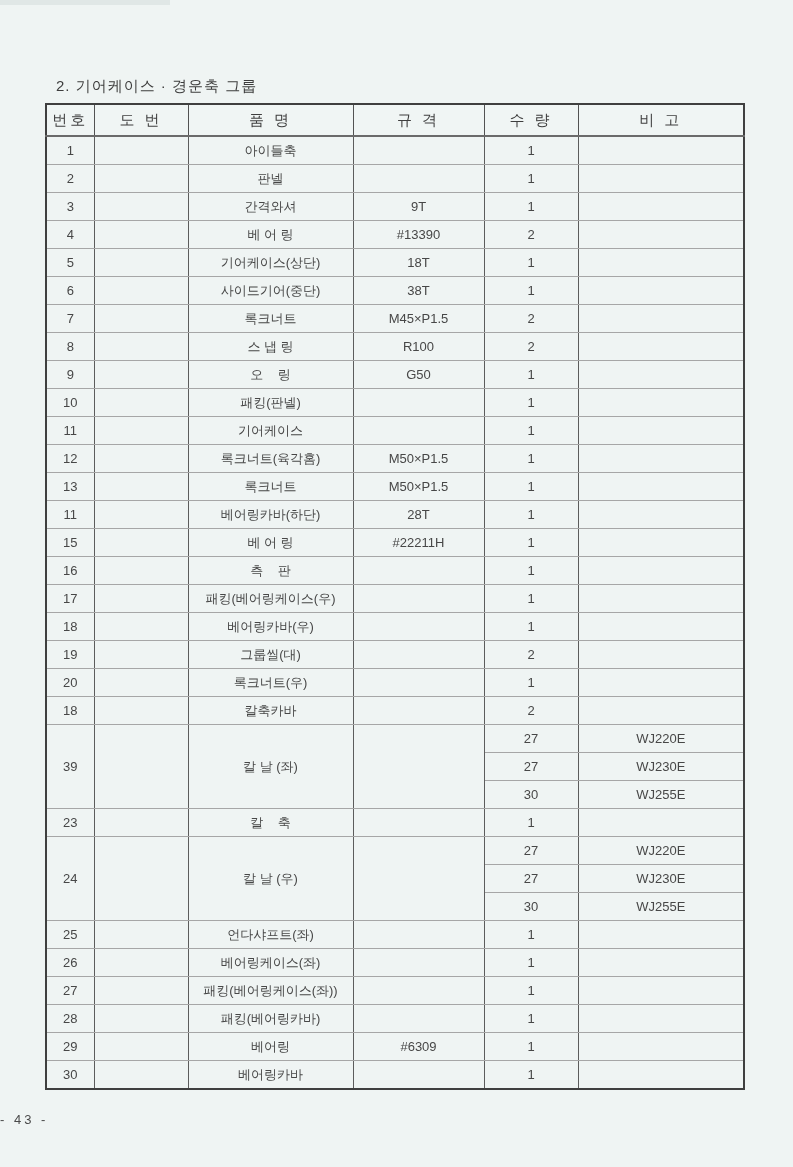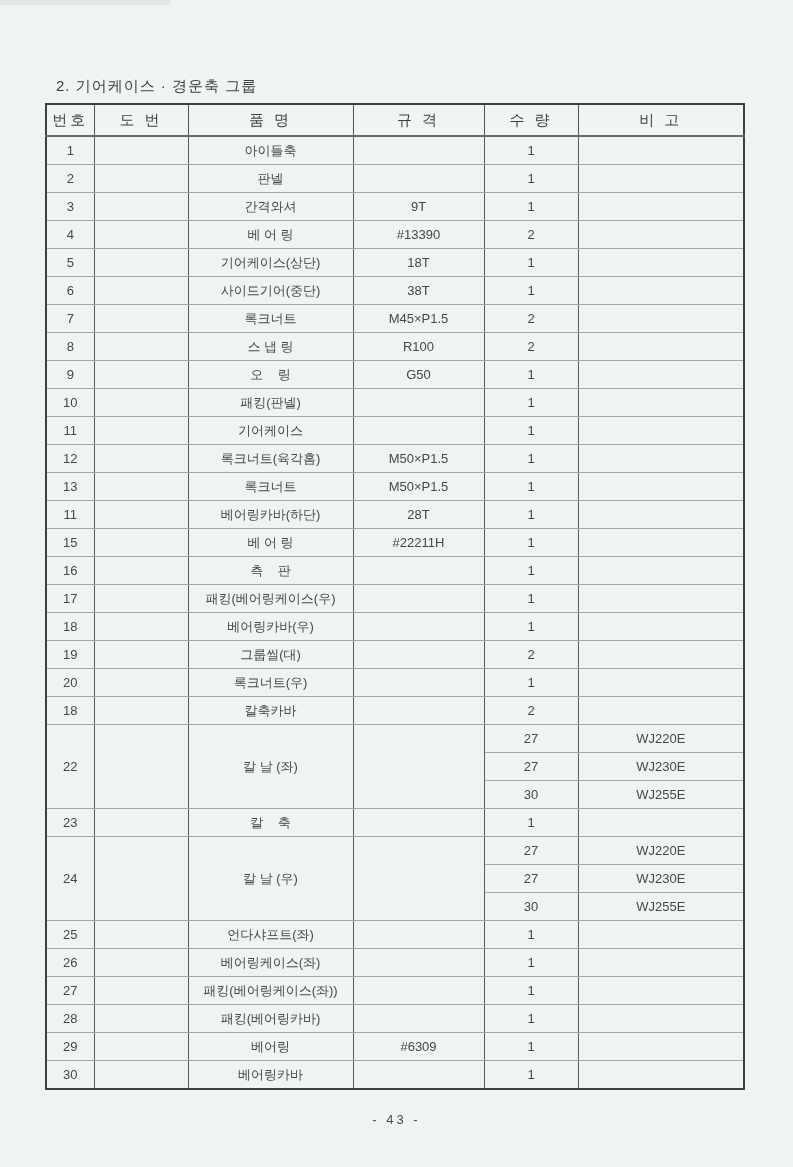--- a/index.html
+++ b/index.html
@@ -43,21 +43,21 @@
     color: #474747;
     border-left: 1px solid #5c5c5c;
     border-right: 1px solid #5c5c5c;
     border-top: 1px solid #a6a6a6;
     border-bottom: 1px solid #a6a6a6;
     white-space: pre;
     overflow: hidden;
   }
   .page-number {
     position: absolute; top: 1112px; left: 0;
-    width: 793px; text-align: center;
+    width: 793px; 
     font-size: 13px; letter-spacing: 3px;
     color: #4a4a4a; white-space: pre;
   }
 </style>
 </head>
 <body>
 
 <div class="scan-artifact"></div>
 
 <div class="doc-title">2. 기어케이스 · 경운축 그룹</div>
@@ -244,21 +244,21 @@
       </tr>
       <tr>
         <td class="c-no">18</td>
         <td class="c-dwg"></td>
         <td class="c-name">칼축카바</td>
         <td class="c-spec"></td>
         <td class="c-qty">2</td>
         <td class="c-remark"></td>
       </tr>
       <tr>
-        <td class="c-no" rowspan="3">22</td>
+        <td class="c-no" rowspan="3">39</td>
         <td class="c-dwg" rowspan="3"></td>
         <td class="c-name" rowspan="3">칼 날 (좌)</td>
         <td class="c-spec" rowspan="3"></td>
         <td class="c-qty">27</td>
         <td class="c-remark">WJ220E</td>
       </tr>
       <tr>
         <td class="c-qty">27</td>
         <td class="c-remark">WJ230E</td>
       </tr>

